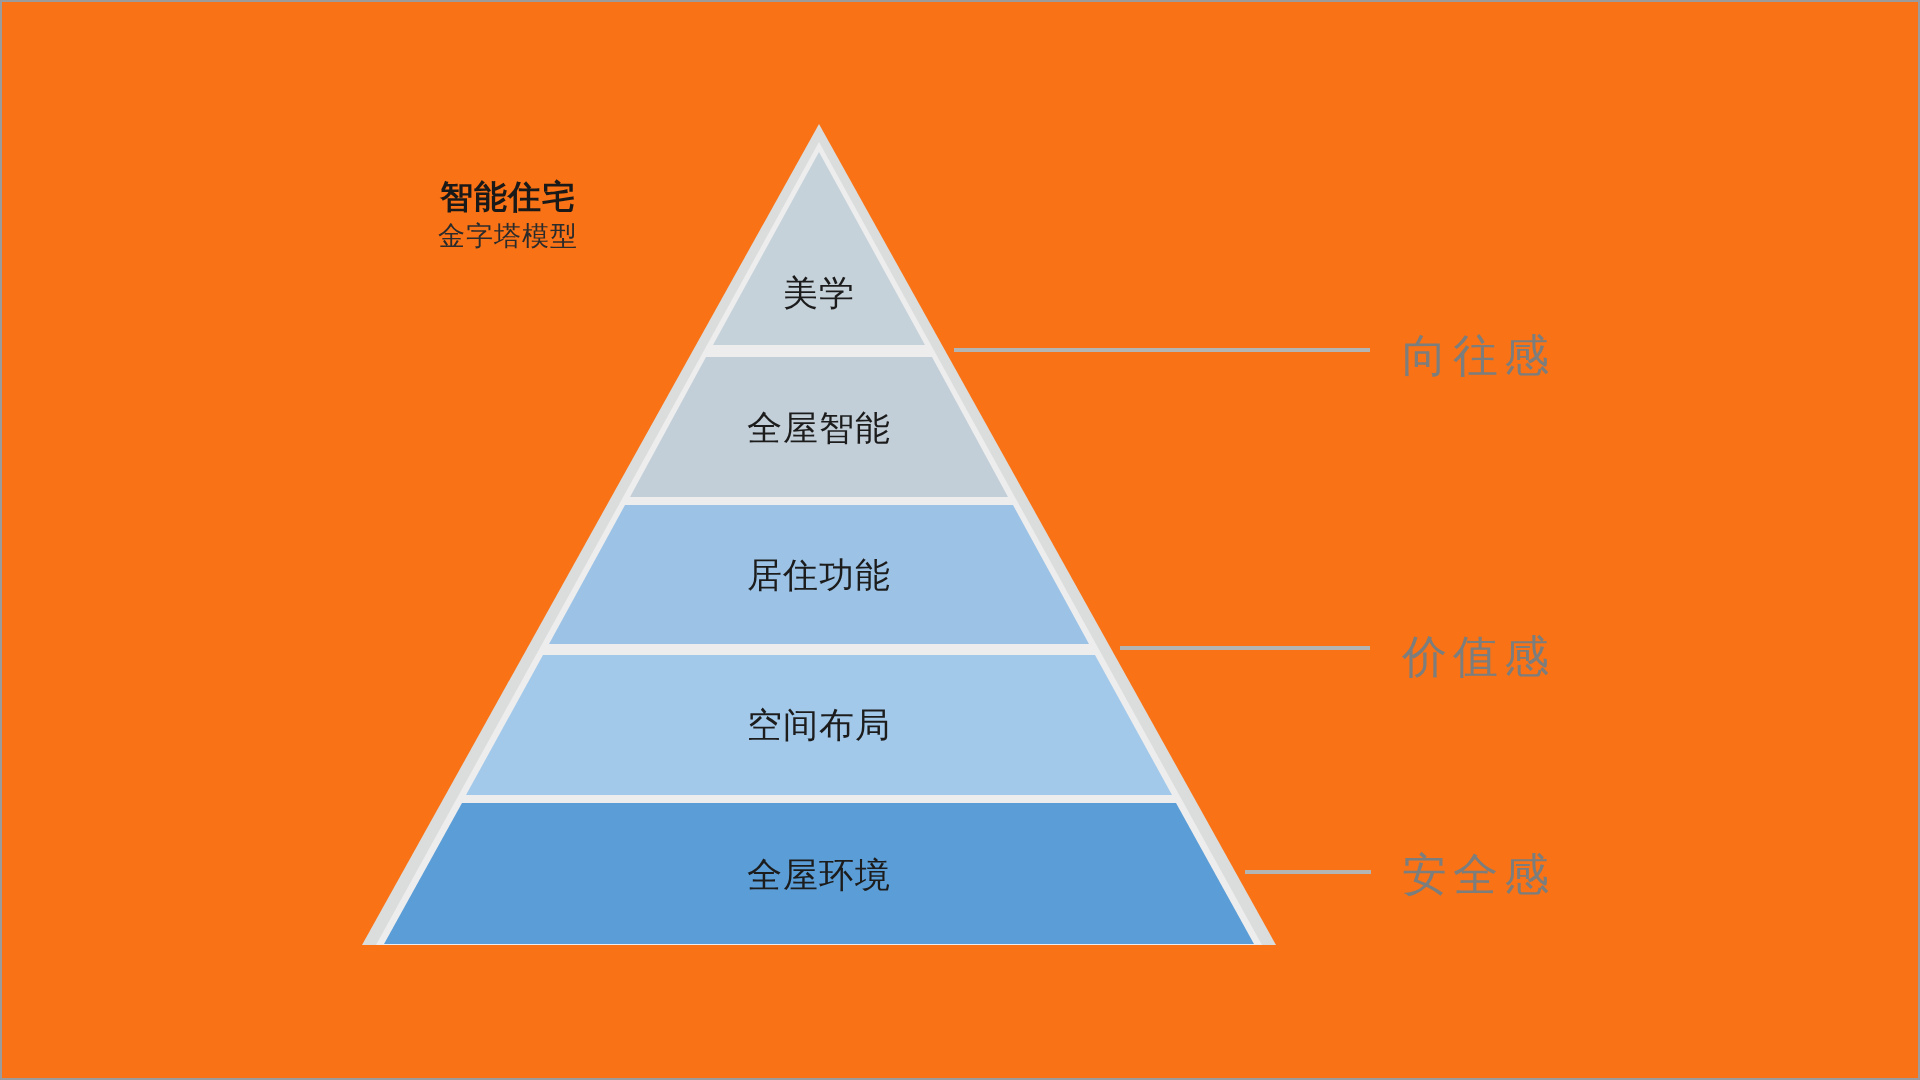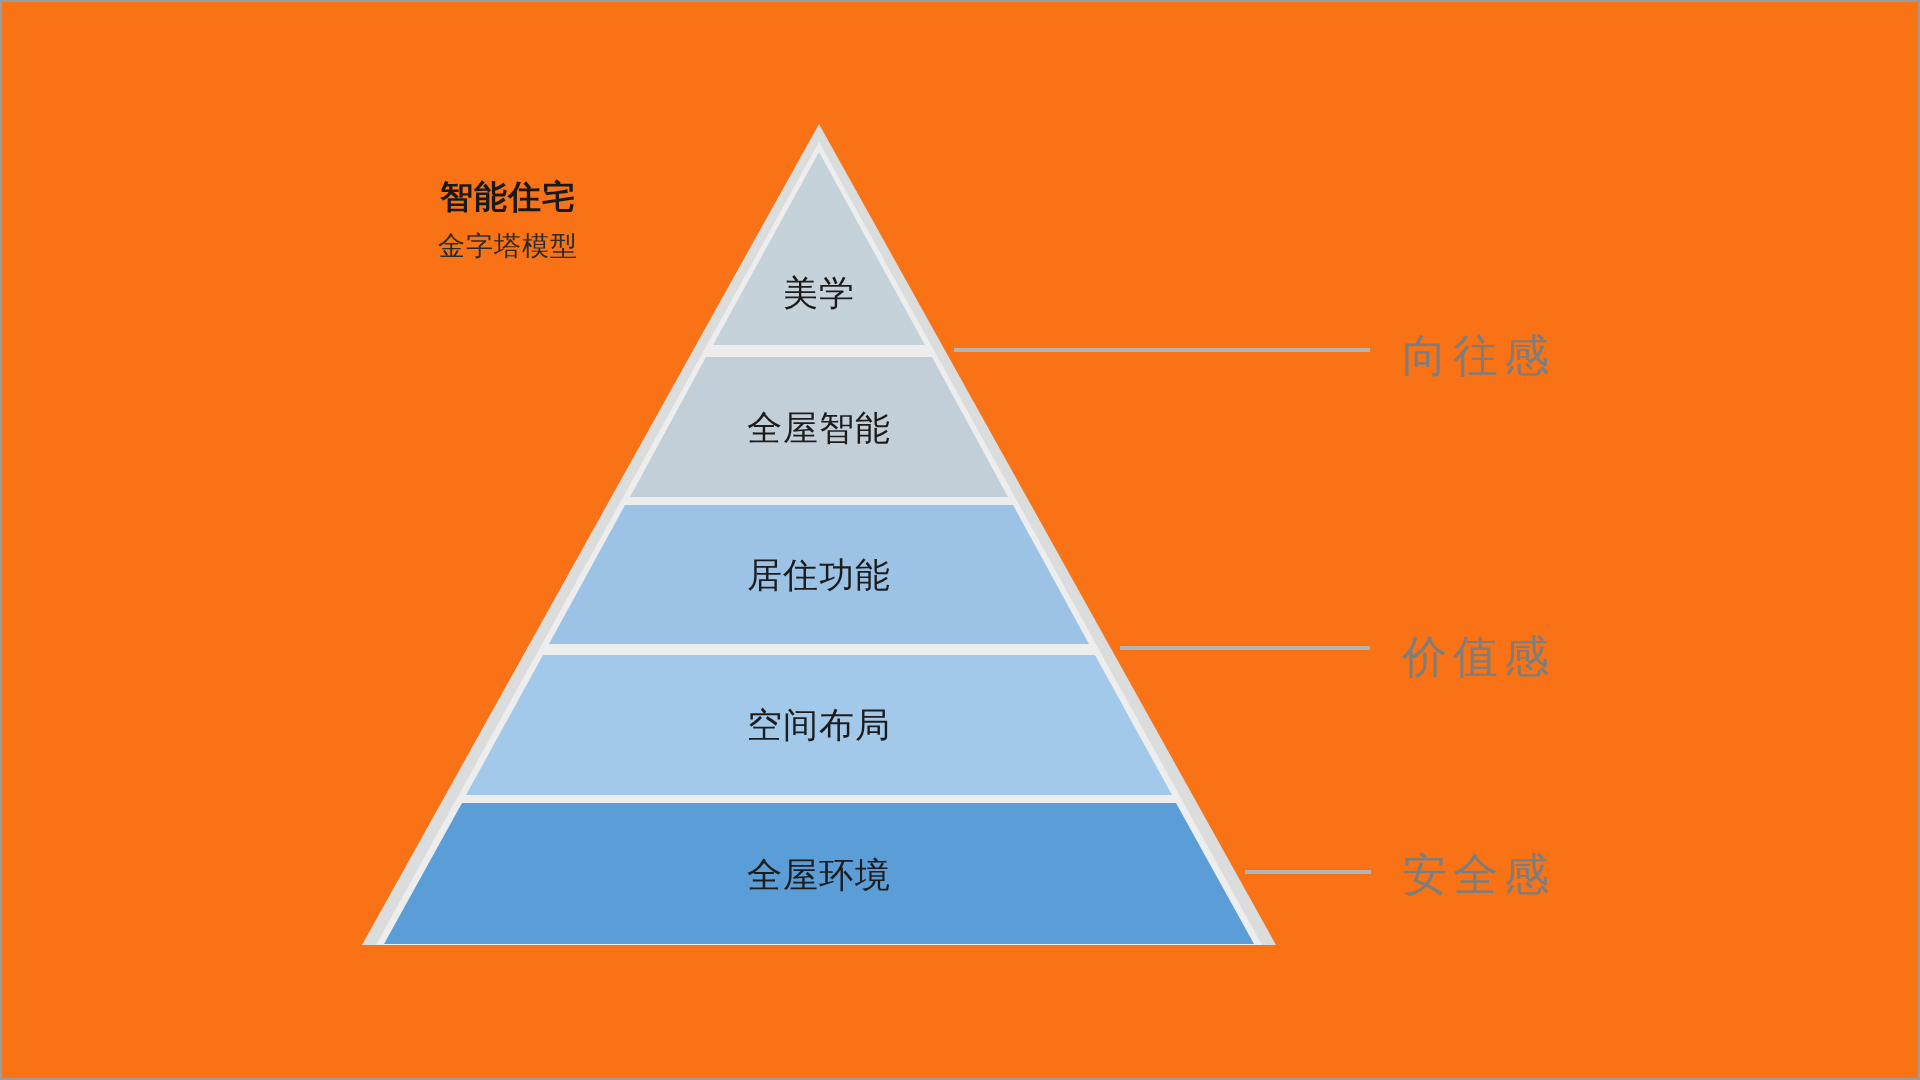--- a/index.html
+++ b/index.html
@@ -8,21 +8,21 @@
     width:1920px;height:1080px;
     box-sizing:border-box;
     background:#f97316;
     border:2px solid #9b9b9b;
     font-family:"Liberation Sans","DejaVu Sans",sans-serif;
     overflow:hidden;
     text-align:center;
   }
   .title-block{position:absolute;left:436px;top:178px;line-height:1}
   .title{font-size:33px;font-weight:bold;color:#191919;letter-spacing:1px}
-  .subtitle{font-size:27px;color:#2b2b2b;margin-top:20px;letter-spacing:1px}
+  .subtitle{font-size:27px;color:#2b2b2b;margin-top:10px;letter-spacing:1px}
   svg.diagram{position:absolute;left:0;top:0}
   .seg-label{
     font-size:35px;
     letter-spacing:1px;
     text-anchor:middle;
     dominant-baseline:central;
     font-family:"Liberation Sans","DejaVu Sans",sans-serif;
   }
   .ann-label{
     font-size:45px;

